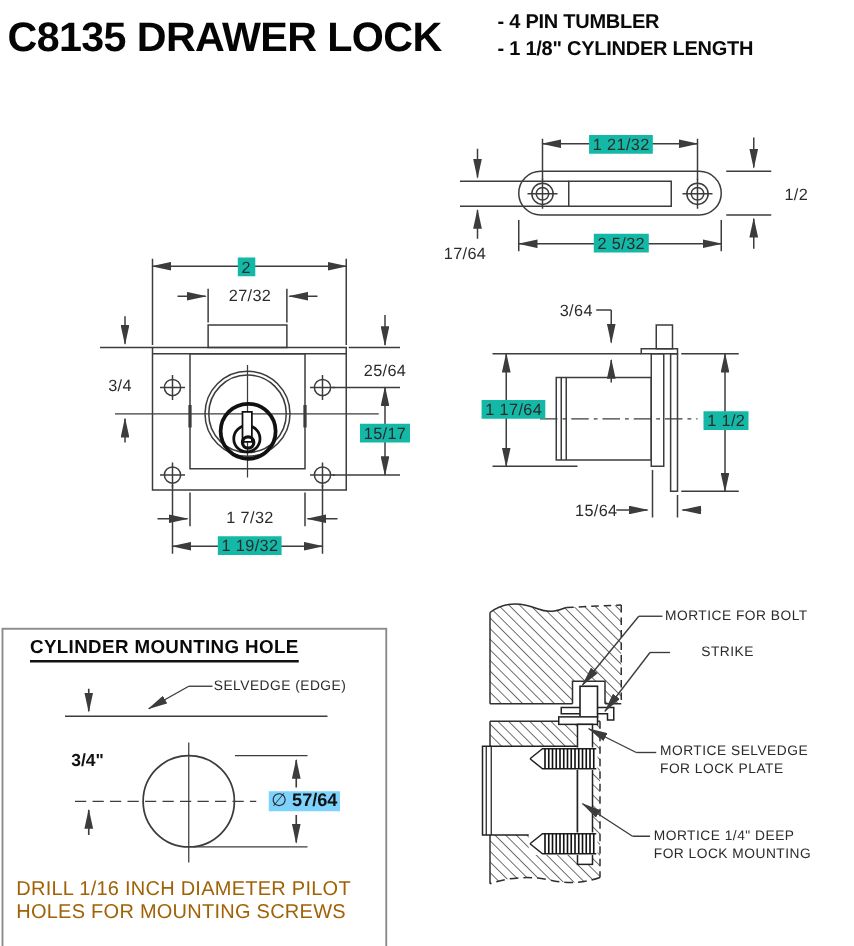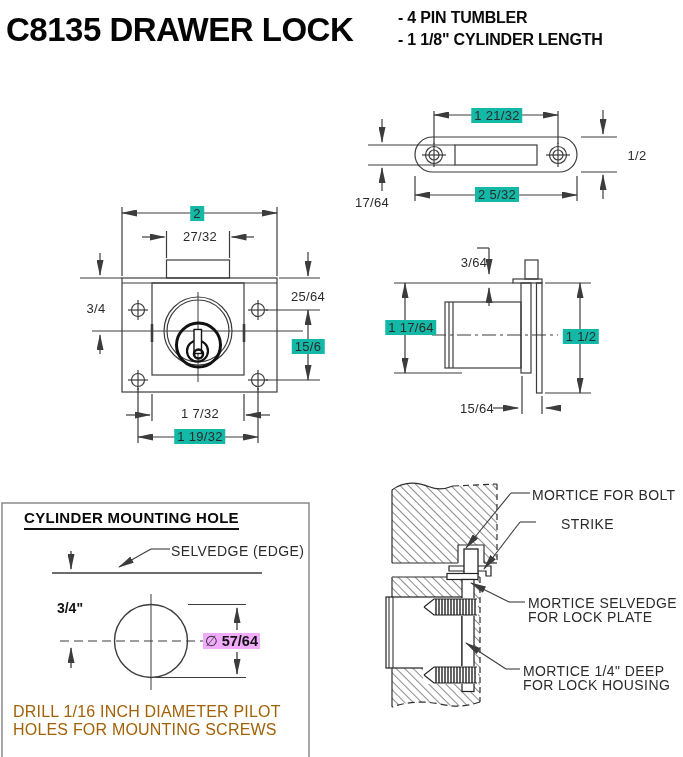--- a/index.html
+++ b/index.html
@@ -3,26 +3,26 @@
 <meta charset="utf-8">
 <style>
   html,body{margin:0;padding:0;background:#fff;}
   #page{position:relative;width:683px;height:757px;background:#fff;overflow:hidden;
         font-family:"Liberation Sans","DejaVu Sans",sans-serif;color:#2b2b2b;}
   .abs{position:absolute;white-space:nowrap;}
   .ttl{font-size:33px;font-weight:bold;letter-spacing:-0.5px;color:#050505;}
   .blt{font-size:16px;font-weight:bold;color:#0a0a0a;letter-spacing:-0.2px;}
   .dim{font-size:13px;color:#2b2b2b;letter-spacing:0.3px;transform:translateX(-50%);}
   .dim.bg, .lbl.bg{background:#14b8a6;padding:0 3px;}
-  .lbl{font-size:14px;color:#2b2b2b;letter-spacing:0.4px;}
+  .lbl{font-size:11px;color:#2b2b2b;letter-spacing:0.4px;}
   .panel-head{font-size:15px;font-weight:bold;color:#0a0a0a;letter-spacing:0.3px;
               border-bottom:2px solid #111;padding-bottom:2px;}
   .note{font-size:16px;color:#a16207;letter-spacing:0.2px;}
   .b34{font-size:14px;font-weight:bold;color:#111;transform:translateX(-50%);}
-  .dia{font-size:14.5px;color:#2b2b2b;background:#f0abfc;padding:0 2px;}
+  .dia{font-size:14.5px;color:#2b2b2b;background:#7dd3fc;padding:0 2px;margin-left:12px;}
   .dia b{font-weight:bold;color:#111;}
   svg{position:absolute;left:0;top:0;}
 </style>
 </head>
 <body>
 
 <div id="page">
 
   <svg width="683" height="757" viewBox="0 0 683 757">
     <defs>
@@ -255,36 +255,36 @@
 
   <div class="abs dim bg" style="left:497px;top:108px;">1 21/32</div>
   <div class="abs dim" style="left:372px;top:147px;margin-top:48px;">17/64</div>
   <div class="abs dim" style="left:637px;top:148px;">1/2</div>
   <div class="abs dim bg" style="left:497px;top:187px;">2 5/32</div>
 
   <div class="abs dim bg" style="left:197px;top:206px;">2</div>
   <div class="abs dim" style="left:200px;top:229px;">27/32</div>
   <div class="abs dim" style="left:96px;top:301px;">3/4</div>
   <div class="abs dim" style="left:308px;top:289px;">25/64</div>
-  <div class="abs dim bg" style="left:308px;top:339px;">15/6</div>
+  <div class="abs dim bg" style="left:308px;top:339px;">15/17</div>
   <div class="abs dim" style="left:200px;top:406px;">1 7/32</div>
   <div class="abs dim bg" style="left:200px;top:429px;">1 19/32</div>
 
-  <div class="abs dim" style="left:461px;top:255px;margin-left:13px;">3/64</div>
+  <div class="abs dim" style="left:461px;top:241px;">3/64</div>
   <div class="abs dim bg" style="left:411px;top:320px;">1 17/64</div>
   <div class="abs dim bg" style="left:581px;top:329px;">1 1/2</div>
   <div class="abs dim" style="left:477px;top:401px;">15/64</div>
 
   <div class="abs panel-head" style="left:24px;top:509px;">CYLINDER MOUNTING HOLE</div>
   <div class="abs lbl" style="left:171px;top:543px;">SELVEDGE (EDGE)</div>
   <div class="abs b34" style="left:70px;top:600px;">3/4"</div>
   <div class="abs dia" style="left:203px;top:633px;"><span>∅</span> <b>57/64</b></div>
   <div class="abs note" style="left:13px;top:703px;">DRILL 1/16 INCH DIAMETER PILOT</div>
   <div class="abs note" style="left:13px;top:721px;">HOLES FOR MOUNTING SCREWS</div>
 
   <div class="abs lbl" style="left:532px;top:487px;">MORTICE FOR BOLT</div>
   <div class="abs lbl" style="left:561px;top:516px;">STRIKE</div>
   <div class="abs lbl" style="left:528px;top:595px;">MORTICE SELVEDGE</div>
   <div class="abs lbl" style="left:528px;top:609px;">FOR LOCK PLATE</div>
   <div class="abs lbl" style="left:523px;top:663px;">MORTICE 1/4" DEEP</div>
-  <div class="abs lbl" style="left:523px;top:677px;">FOR LOCK HOUSING</div>
+  <div class="abs lbl" style="left:523px;top:677px;">FOR LOCK MOUNTING</div>
 
 </div>
 
 </body></html>

